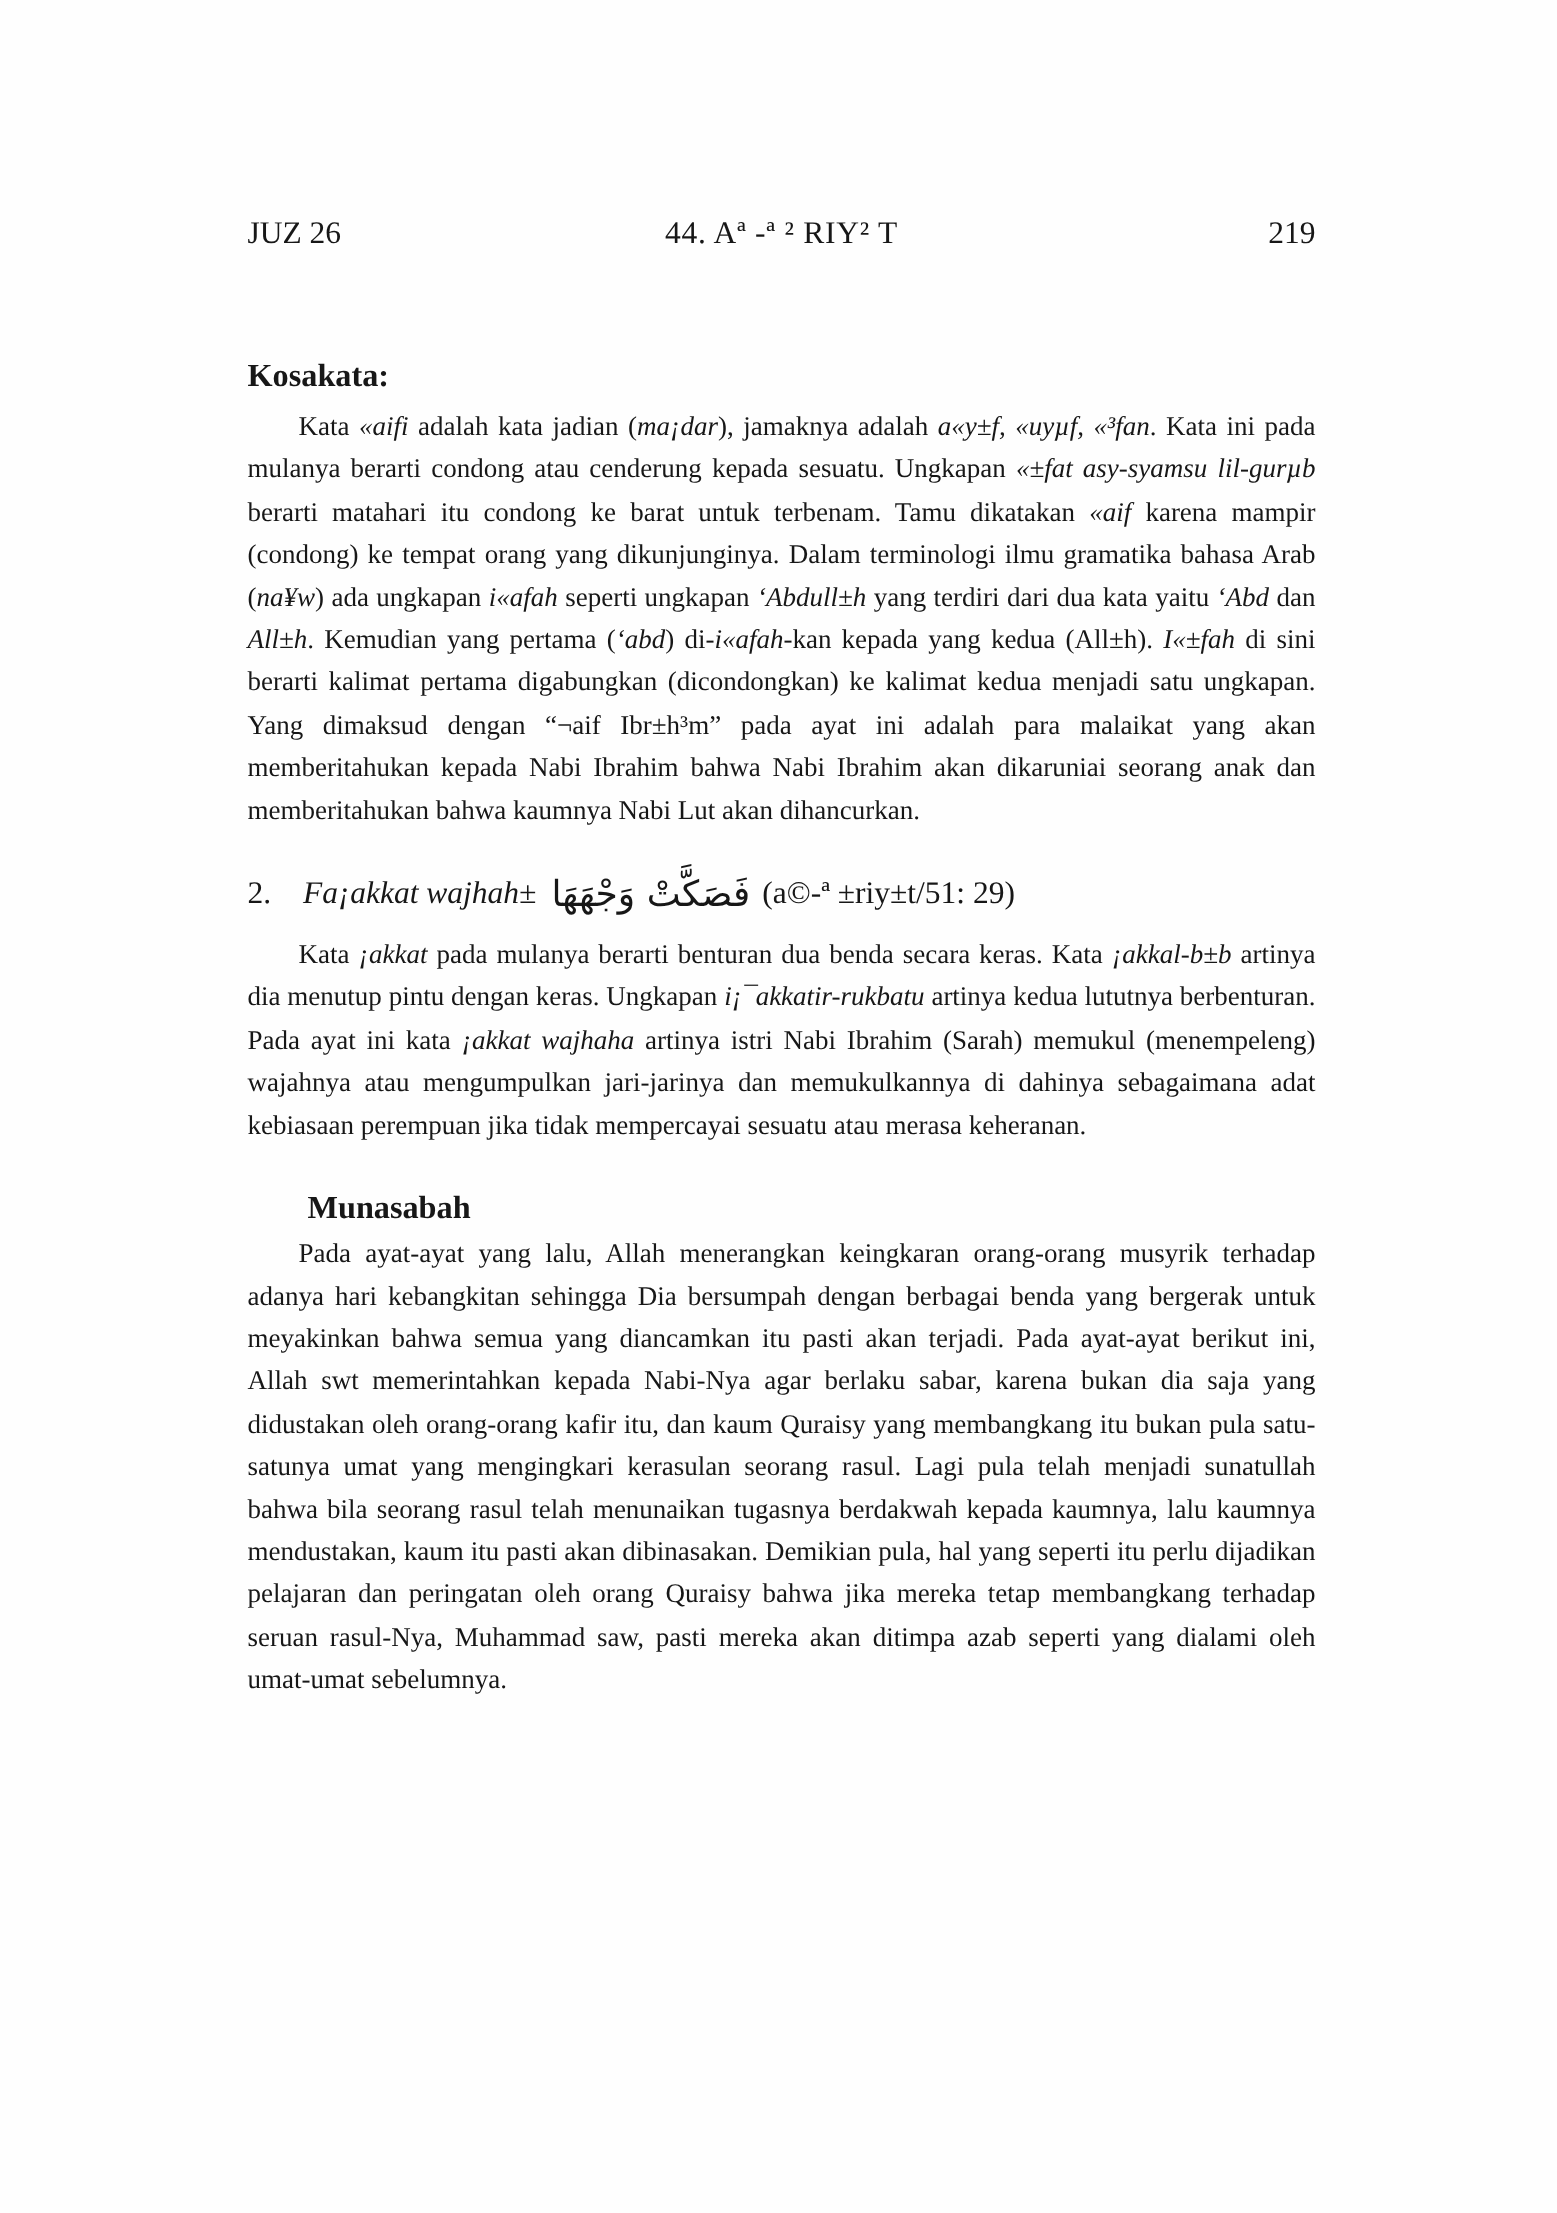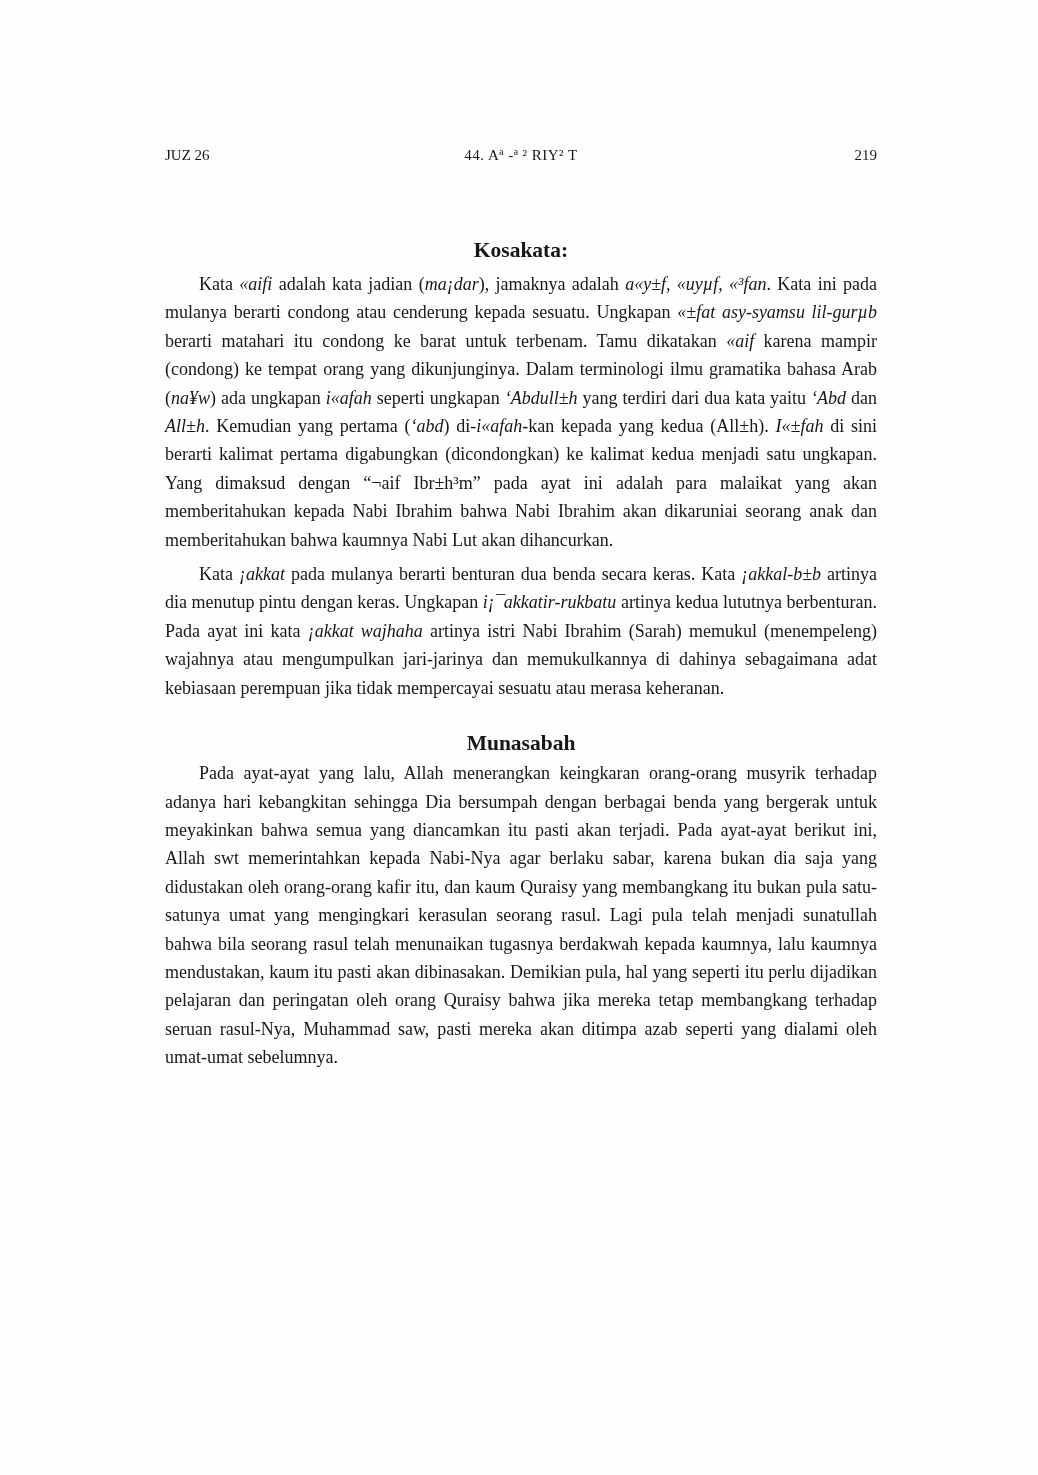--- a/index.html
+++ b/index.html
@@ -14,36 +14,35 @@
     width: 1038px; height: 1475px;
     box-sizing: border-box;
     padding: 141px 161px 0 165px;
     background: #fefefe;
     overflow: hidden;
   }
   .page-header {
     display: grid;
     grid-template-columns: 1fr auto 1fr;
     align-items: baseline;
-    font-size: 15px;
+    font-size: 21px;
     line-height: 28px;
   }
   .page-header .hdr-left  { justify-self: start; }
   .page-header .hdr-center{ justify-self: center; letter-spacing: 0.5px; }
   .page-header .hdr-right { justify-self: end; }
 
   .section-heading {
     font-weight: bold;
     font-size: 21.5px;
     line-height: 28px;
     margin: 0;
-    text-align: center;
   }
   .kosakata-heading { margin-top: 67px; }
-  .munasabah-heading { margin-top: 27px; }
+  .munasabah-heading { margin-top: 27px; margin-left: 40px; }
 
   .entry {
     font-size: 21px;
     line-height: 40px;
     white-space: nowrap;
   }
   .entry-1 { margin-top: 3px; }
   .entry-2 { margin-top: 21px; }
   .entry .num {
     display: inline-block;
@@ -79,20 +78,23 @@
     <span class="hdr-left">JUZ 26</span>
     <span class="hdr-center">44. Aª -ª ²  RIY²  T</span>
     <span class="hdr-right">219</span>
   </div>
 
   <h2 class="section-heading kosakata-heading">Kosakata:</h2>
 
 
   <p class="par par-after-entry"><span>Kata </span><i>«aifi</i><span> adalah kata jadian (</span><i>ma¡dar</i><span>), jamaknya adalah </span><i>a«y±f, «uyµf, «³fan</i><span>. Kata ini pada mulanya berarti condong atau cenderung kepada sesuatu. Ungkapan </span><i>«±fat asy-syamsu lil-gurµb</i><span> berarti matahari itu condong ke barat untuk terbenam. Tamu dikatakan </span><i>«aif</i><span> karena mampir (condong) ke tempat orang yang dikunjunginya. Dalam terminologi ilmu gramatika bahasa Arab (</span><i>na¥w</i><span>) ada ungkapan </span><i>i«afah</i><span> seperti ungkapan </span><i>‘Abdull±h</i><span> yang terdiri dari dua kata yaitu </span><i>‘Abd</i><span> dan </span><i>All±h</i><span>. Kemudian yang pertama (</span><i>‘abd</i><span>) di-</span><i>i«afah</i><span>-kan kepada yang kedua (All±h). </span><i>I«±fah</i><span> di sini berarti kalimat pertama digabungkan (dicondongkan) ke kalimat kedua menjadi satu ungkapan. Yang dimaksud dengan “¬aif Ibr±h³m” pada ayat ini adalah para malaikat yang akan memberitahukan kepada Nabi Ibrahim bahwa Nabi Ibrahim akan dikaruniai seorang anak dan memberitahukan bahwa kaumnya Nabi Lut akan dihancurkan.</span></p>
 
+  <div class="entry entry-2">
+    <span class="num">2.</span><span class="term">Fa¡akkat wajhah±</span><span class="arabic">فَصَكَّتْ وَجْهَهَا</span><span class="ref">(a©-ª ±riy±t/51: 29)</span>
+  </div>
 
   <p class="par par-after-entry"><span>Kata </span><i>¡akkat</i><span> pada mulanya berarti benturan dua benda secara keras. Kata </span><i>¡akkal-b±b</i><span> artinya dia menutup pintu dengan keras. Ungkapan </span><i>i¡¯akkatir-rukbatu</i><span> artinya kedua lututnya berbenturan. Pada ayat ini kata </span><i>¡akkat wajhaha</i><span> artinya istri Nabi Ibrahim (Sarah) memukul (menempeleng) wajahnya atau mengumpulkan jari-jarinya dan memukulkannya di dahinya sebagaimana adat kebiasaan perempuan jika tidak mempercayai sesuatu atau merasa keheranan.</span></p>
 
   <h2 class="section-heading munasabah-heading">Munasabah</h2>
 
   <p class="par par-munasabah"><span>Pada ayat-ayat yang lalu, Allah menerangkan keingkaran orang-orang musyrik terhadap adanya hari kebangkitan sehingga Dia bersumpah dengan berbagai benda yang bergerak untuk meyakinkan bahwa semua yang diancamkan itu pasti akan terjadi. Pada ayat-ayat berikut ini, Allah swt memerintahkan kepada Nabi-Nya agar berlaku sabar, karena bukan dia saja yang didustakan oleh orang-orang kafir itu, dan kaum Quraisy yang membangkang itu bukan pula satu-satunya umat yang mengingkari kerasulan seorang rasul. Lagi pula telah menjadi sunatullah bahwa bila seorang rasul telah menunaikan tugasnya berdakwah kepada kaumnya, lalu kaumnya mendustakan, kaum itu pasti akan dibinasakan. Demikian pula, hal yang seperti itu perlu dijadikan pelajaran dan peringatan oleh orang Quraisy bahwa jika mereka tetap membangkang terhadap seruan rasul-Nya, Muhammad saw, pasti mereka akan ditimpa azab seperti yang dialami oleh umat-umat sebelumnya.</span></p>
 
 </div>
 
 </body></html>

